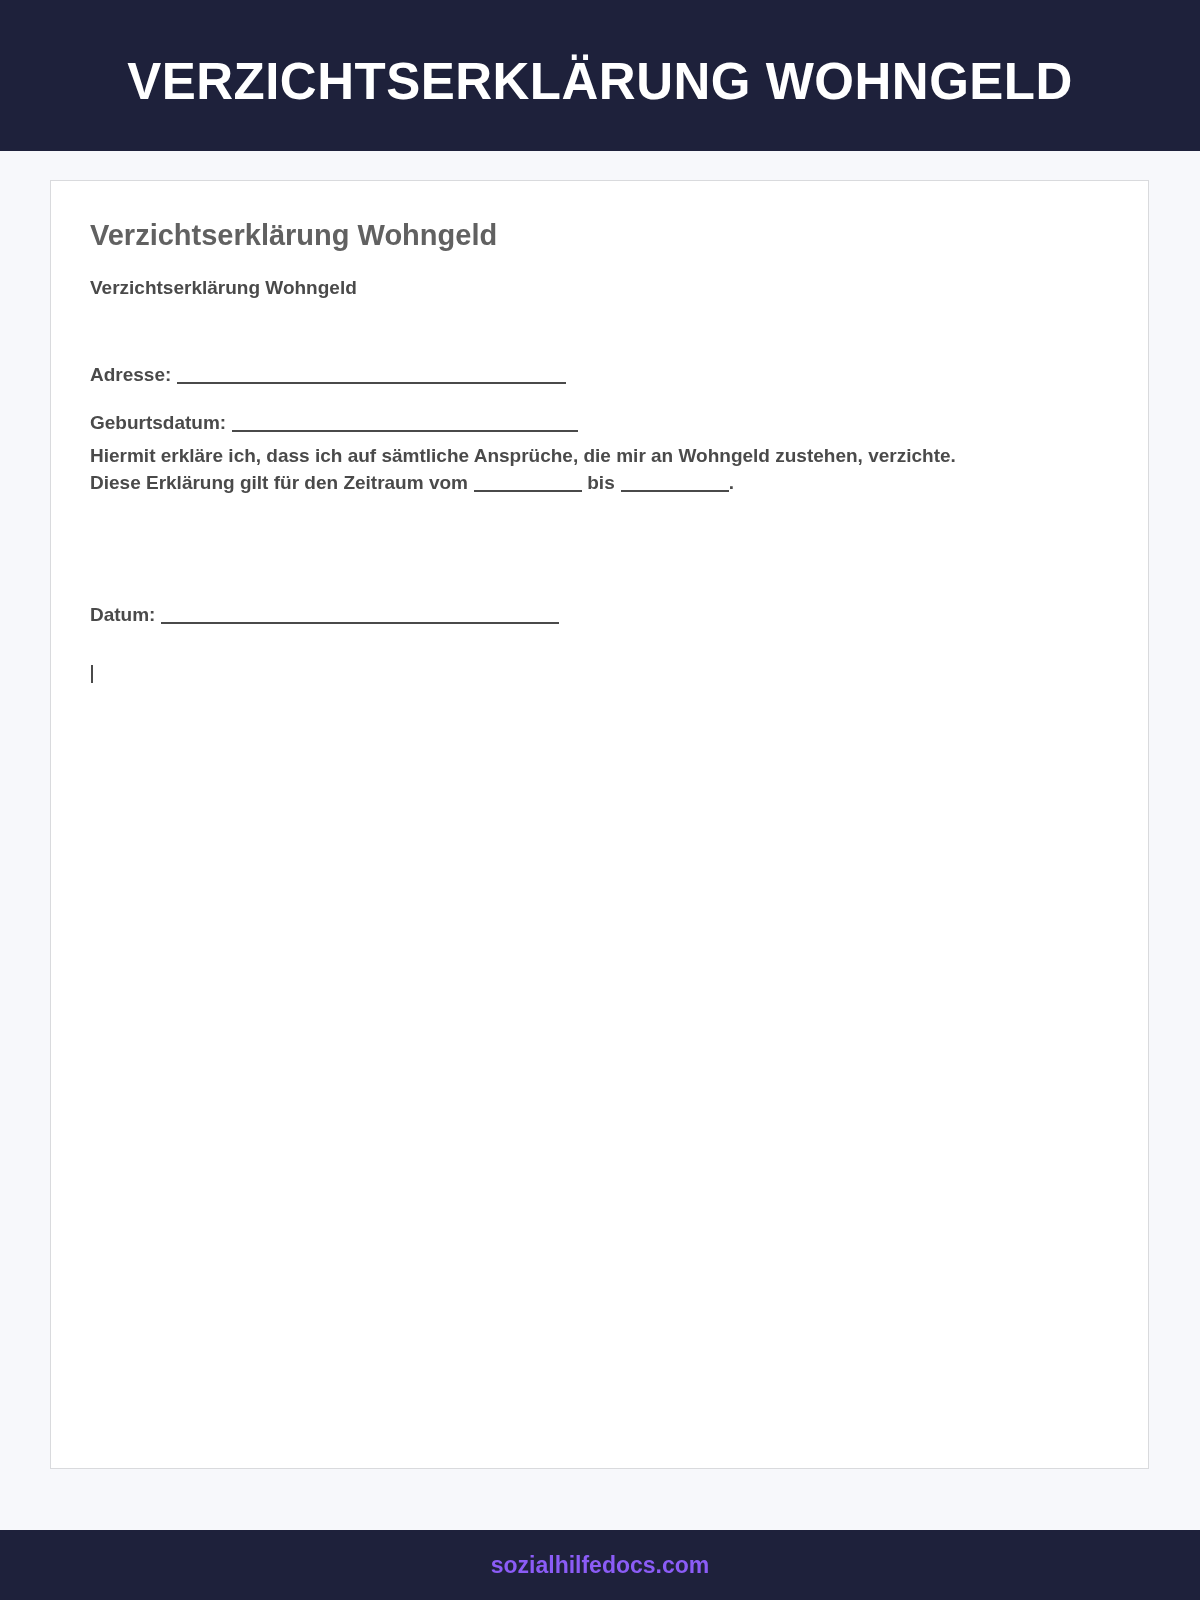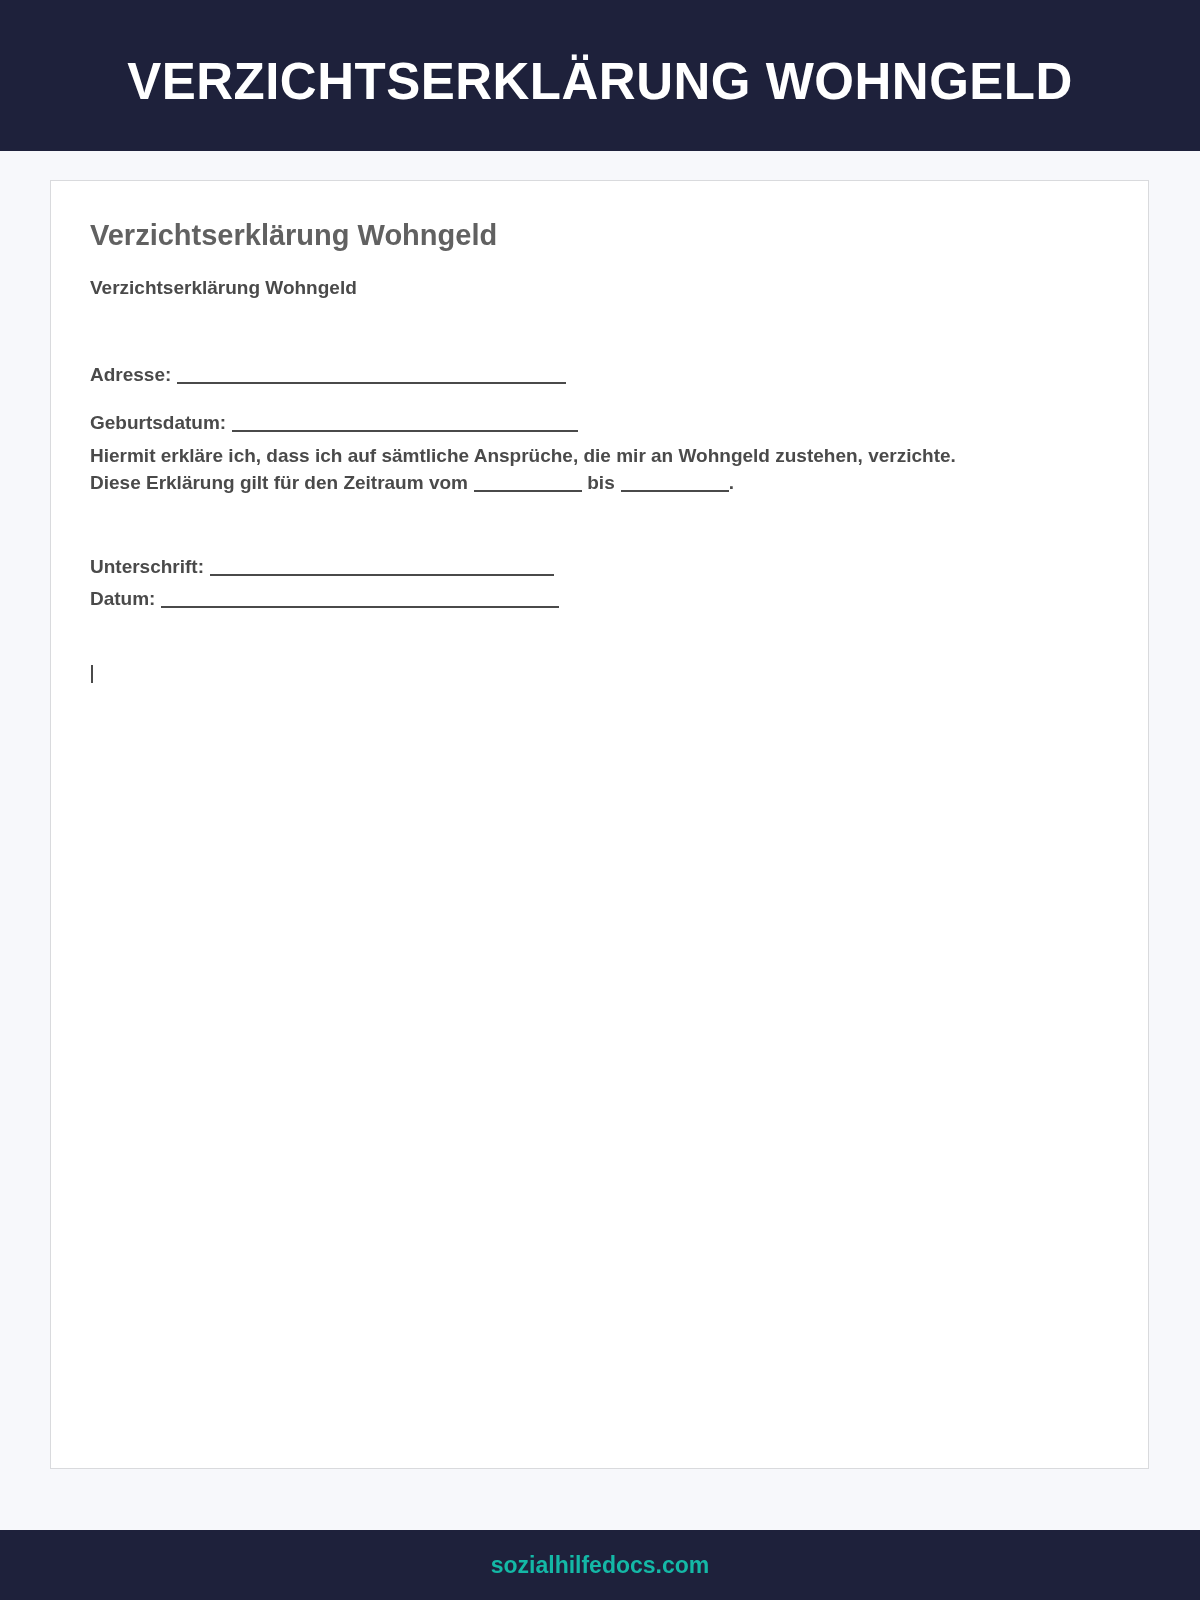--- a/index.html
+++ b/index.html
@@ -36,21 +36,21 @@
       vertical-align: baseline; margin-left: 6px; position: relative; top: 3px;
     }
     .cursor {
       position: absolute; left: 40px; top: 484px; width: 2px; height: 18px;
       background: #4a4a4a;
     }
     .footer {
       position: absolute; left: 0; top: 1530px; width: 1200px; height: 70px;
       background: #1e213b; display: flex; align-items: center; justify-content: center;
     }
-    .footer span { color: #14b8a6; font-size: 23px; font-weight: bold; }
+    .footer span { color: #8b5cf6; font-size: 23px; font-weight: bold; }
   </style>
 </head>
 <body>
 
 <div class="header">
   <h1>VERZICHTSERKLÄRUNG WOHNGELD</h1>
 </div>
 
 <div class="doc">
   <h2 class="doc-title">Verzichtserklärung Wohngeld</h2>
@@ -67,25 +67,22 @@
   </p>
 
   <p class="line" style="top:264px">Hiermit erkläre ich, dass ich auf sämtliche Ansprüche, die mir an Wohngeld zustehen, verzichte.</p>
 
   <p class="line" style="top:288px">
     <span>Diese Erklärung gilt für den Zeitraum vom</span><span class="blank" style="width:108px"></span>
     <span>bis</span><span class="blank" style="width:108px"></span><span>.</span>
   </p>
 
 
-  <p class="line" style="top:372px">
-    <span>Unterschrift:</span><span class="blank" style="width:344px"></span>
-  </p>
 
-  <p class="line" style="top:404px">
+  <p class="line" style="top:420px">
     <span>Datum:</span><span class="blank" style="width:398px"></span>
   </p>
 
   <div class="cursor"></div>
 </div>
 
 <div class="footer">
   <span>sozialhilfedocs.com</span>
 </div>
 

